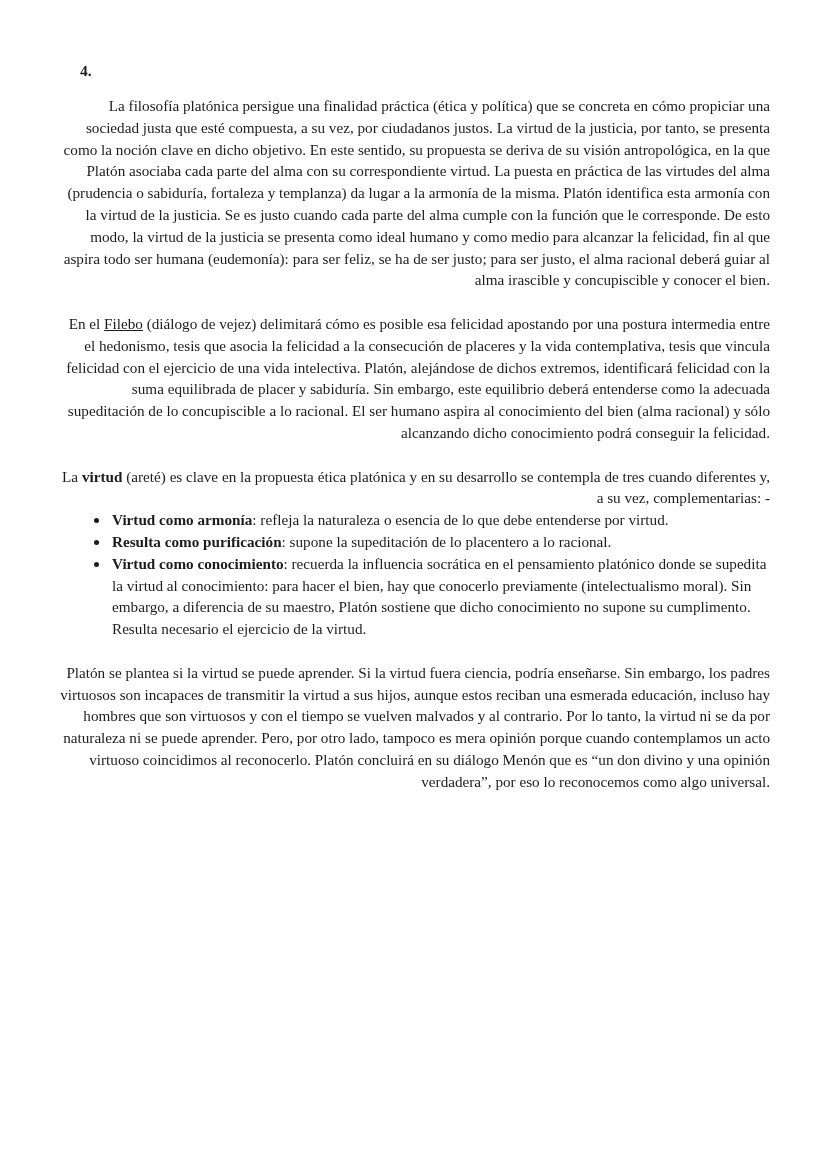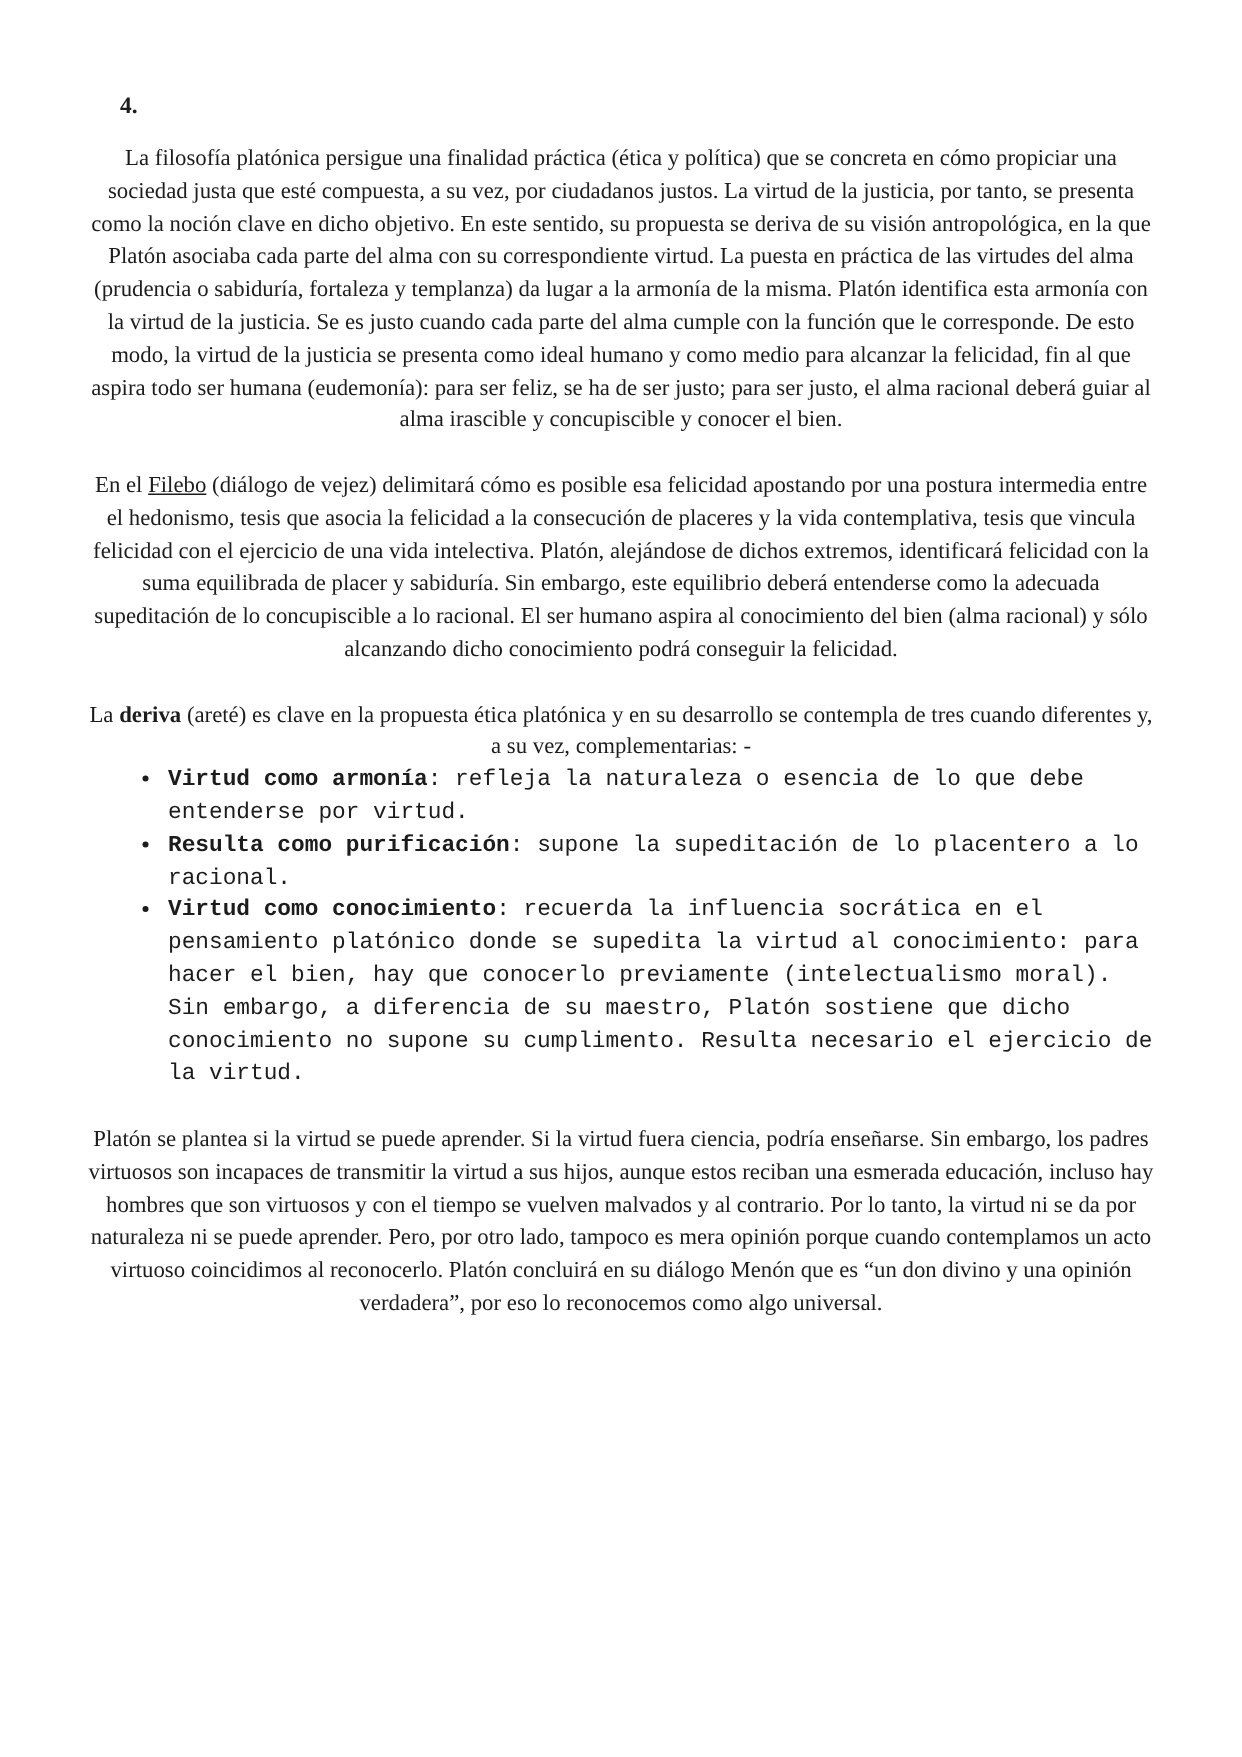--- a/index.html
+++ b/index.html
@@ -24,44 +24,44 @@
     font-size: 15.6px;
     line-height: 22px;
     white-space: pre;
   }
   .heading .num { width: 30px; flex: 0 0 30px; }
   .doc-body { width: 712px; }
   .para {
     margin: 0 0 21.8px 0;
     font-size: 15.2px;
     line-height: 21.8px;
-    text-align: center;
+    text-align: right;
   }
   .para.tight { margin-bottom: 0; }
   .bullets {
     margin: 0 0 21.8px 0;
     padding: 0 0 0 52px;
     font-size: 15.2px;
     line-height: 21.8px;
   }
-  .bullets li { margin: 0; padding-left: 2px; font-family: Liberation Mono, monospace; }
+  .bullets li { margin: 0; padding-left: 2px; }
   .seg-bold { font-weight: bold; }
   .seg-italic-underline { text-decoration: underline; }
 </style>
 </head>
 <body>
 
 <div class="page">
   <div class="heading">
     <span class="num">4.</span>
   </div>
   <div class="doc-body">
       <p class="para"><span class="">La filosofía platónica persigue una finalidad práctica (ética y política) que se concreta en cómo propiciar una sociedad justa que esté compuesta, a su vez, por ciudadanos justos. La virtud de la justicia, por tanto, se presenta como la noción clave en dicho objetivo. En este sentido, su propuesta se deriva de su visión antropológica, en la que Platón asociaba cada parte del alma con su correspondiente virtud. La puesta en práctica de las virtudes del alma (prudencia o sabiduría, fortaleza y templanza) da lugar a la armonía de la misma. Platón identifica esta armonía con la virtud de la justicia. Se es justo cuando cada parte del alma cumple con la función que le corresponde. De esto modo, la virtud de la justicia se presenta como ideal humano y como medio para alcanzar la felicidad, fin al que aspira todo ser humana (eudemonía): para ser feliz, se ha de ser justo; para ser justo, el alma racional deberá guiar al alma irascible y concupiscible y conocer el bien.</span></p>
       <p class="para"><span class="">En el </span><span class="seg-italic-underline">Filebo</span><span class=""> (diálogo de vejez) delimitará cómo es posible esa felicidad apostando por una postura intermedia entre el hedonismo, tesis que asocia la felicidad a la consecución de placeres y la vida contemplativa, tesis que vincula felicidad con el ejercicio de una vida intelectiva. Platón, alejándose de dichos extremos, identificará felicidad con la suma equilibrada de placer y sabiduría. Sin embargo, este equilibrio deberá entenderse como la adecuada supeditación de lo concupiscible a lo racional. El ser humano aspira al conocimiento del bien (alma racional) y sólo alcanzando dicho conocimiento podrá conseguir la felicidad.</span></p>
-      <p class="para tight"><span class="">La </span><span class="seg-bold">deriva</span><span class=""> (areté) es clave en la propuesta ética platónica y en su desarrollo se contempla de tres cuando diferentes y, a su vez, complementarias: -</span></p>
+      <p class="para tight"><span class="">La </span><span class="seg-bold">virtud</span><span class=""> (areté) es clave en la propuesta ética platónica y en su desarrollo se contempla de tres cuando diferentes y, a su vez, complementarias: -</span></p>
       <ul class="bullets">
         <li><span class="seg-bold">Virtud como armonía</span><span class="">: refleja la naturaleza o esencia de lo que debe entenderse por virtud.</span></li>
         <li><span class="seg-bold">Resulta como purificación</span><span class="">: supone la supeditación de lo placentero a lo racional.</span></li>
         <li><span class="seg-bold">Virtud como conocimiento</span><span class="">: recuerda la influencia socrática en el pensamiento platónico donde se supedita la virtud al conocimiento: para hacer el bien, hay que conocerlo previamente (intelectualismo moral). Sin embargo, a diferencia de su maestro, Platón sostiene que dicho conocimiento no supone su cumplimento. Resulta necesario el ejercicio de la virtud.</span></li>
       </ul>
       <p class="para"><span class="">Platón se plantea si la virtud se puede aprender. Si la virtud fuera ciencia, podría enseñarse. Sin embargo, los padres virtuosos son incapaces de transmitir la virtud a sus hijos, aunque estos reciban una esmerada educación, incluso hay hombres que son virtuosos y con el tiempo se vuelven malvados y al contrario. Por lo tanto, la virtud ni se da por naturaleza ni se puede aprender. Pero, por otro lado, tampoco es mera opinión porque cuando contemplamos un acto virtuoso coincidimos al reconocerlo. Platón concluirá en su diálogo Menón que es “un don divino y una opinión verdadera”, por eso lo reconocemos como algo universal.</span></p>
     </div>
 </div>
 
 </body></html>

